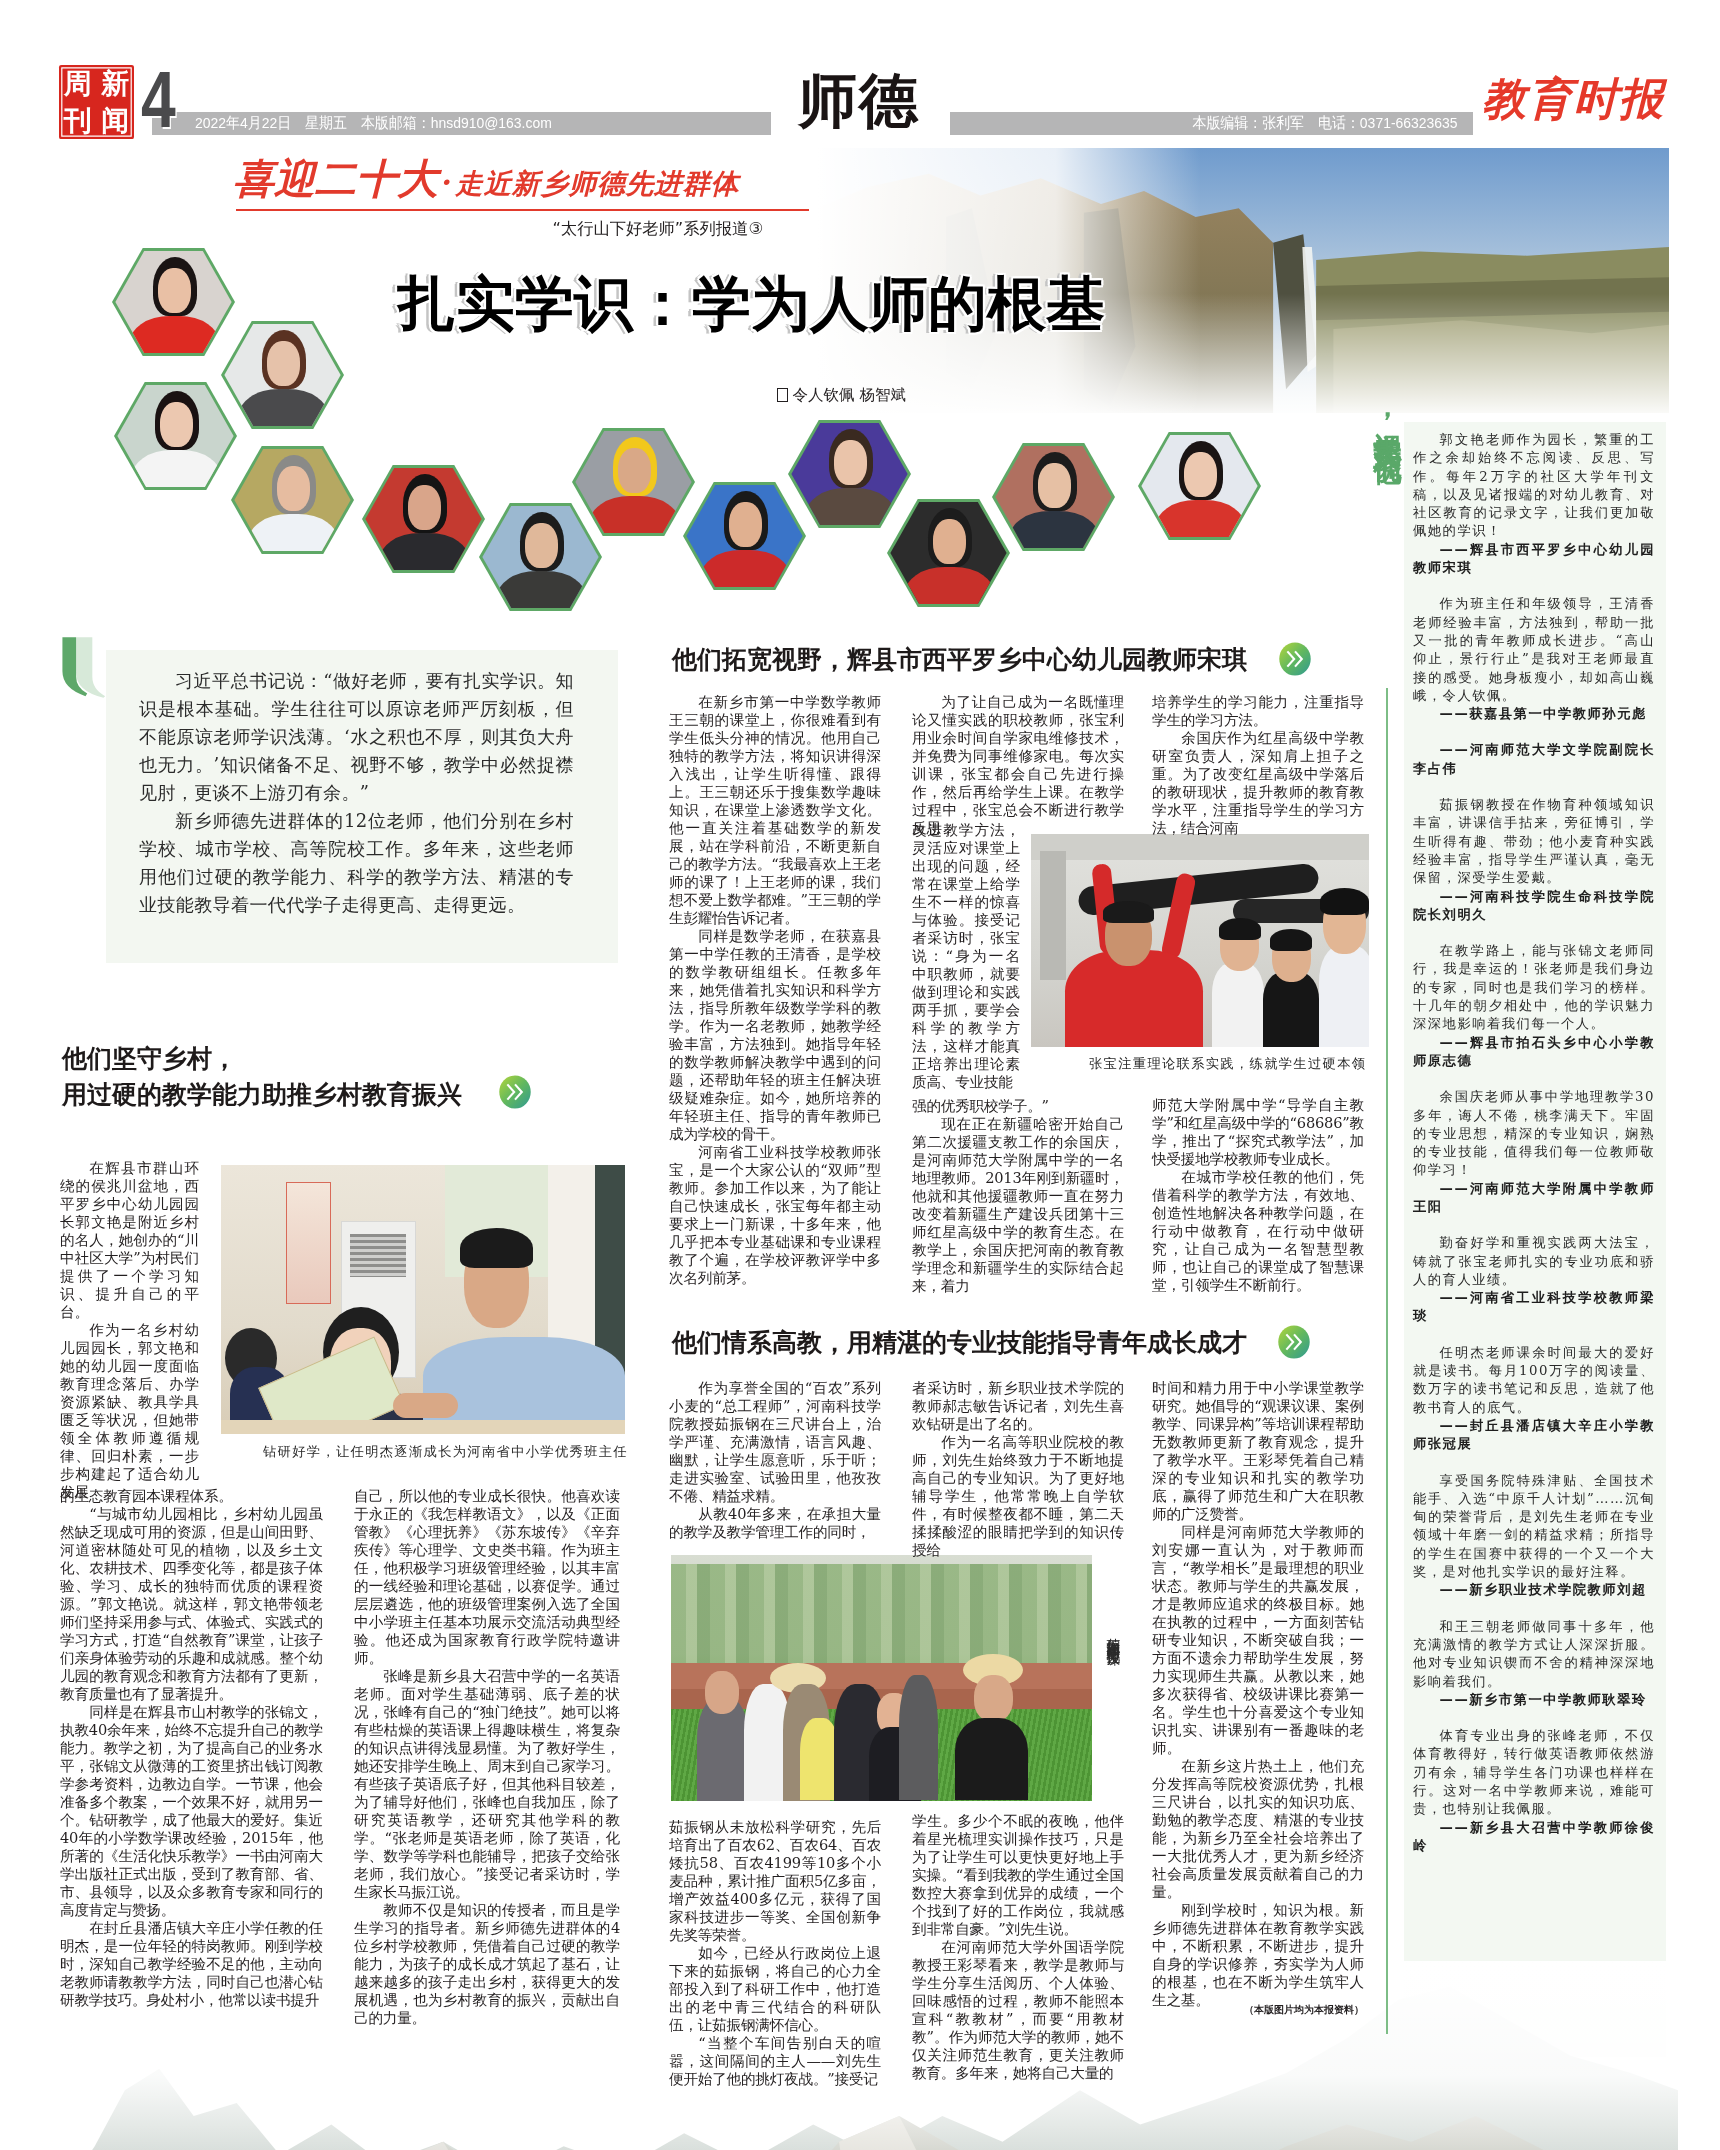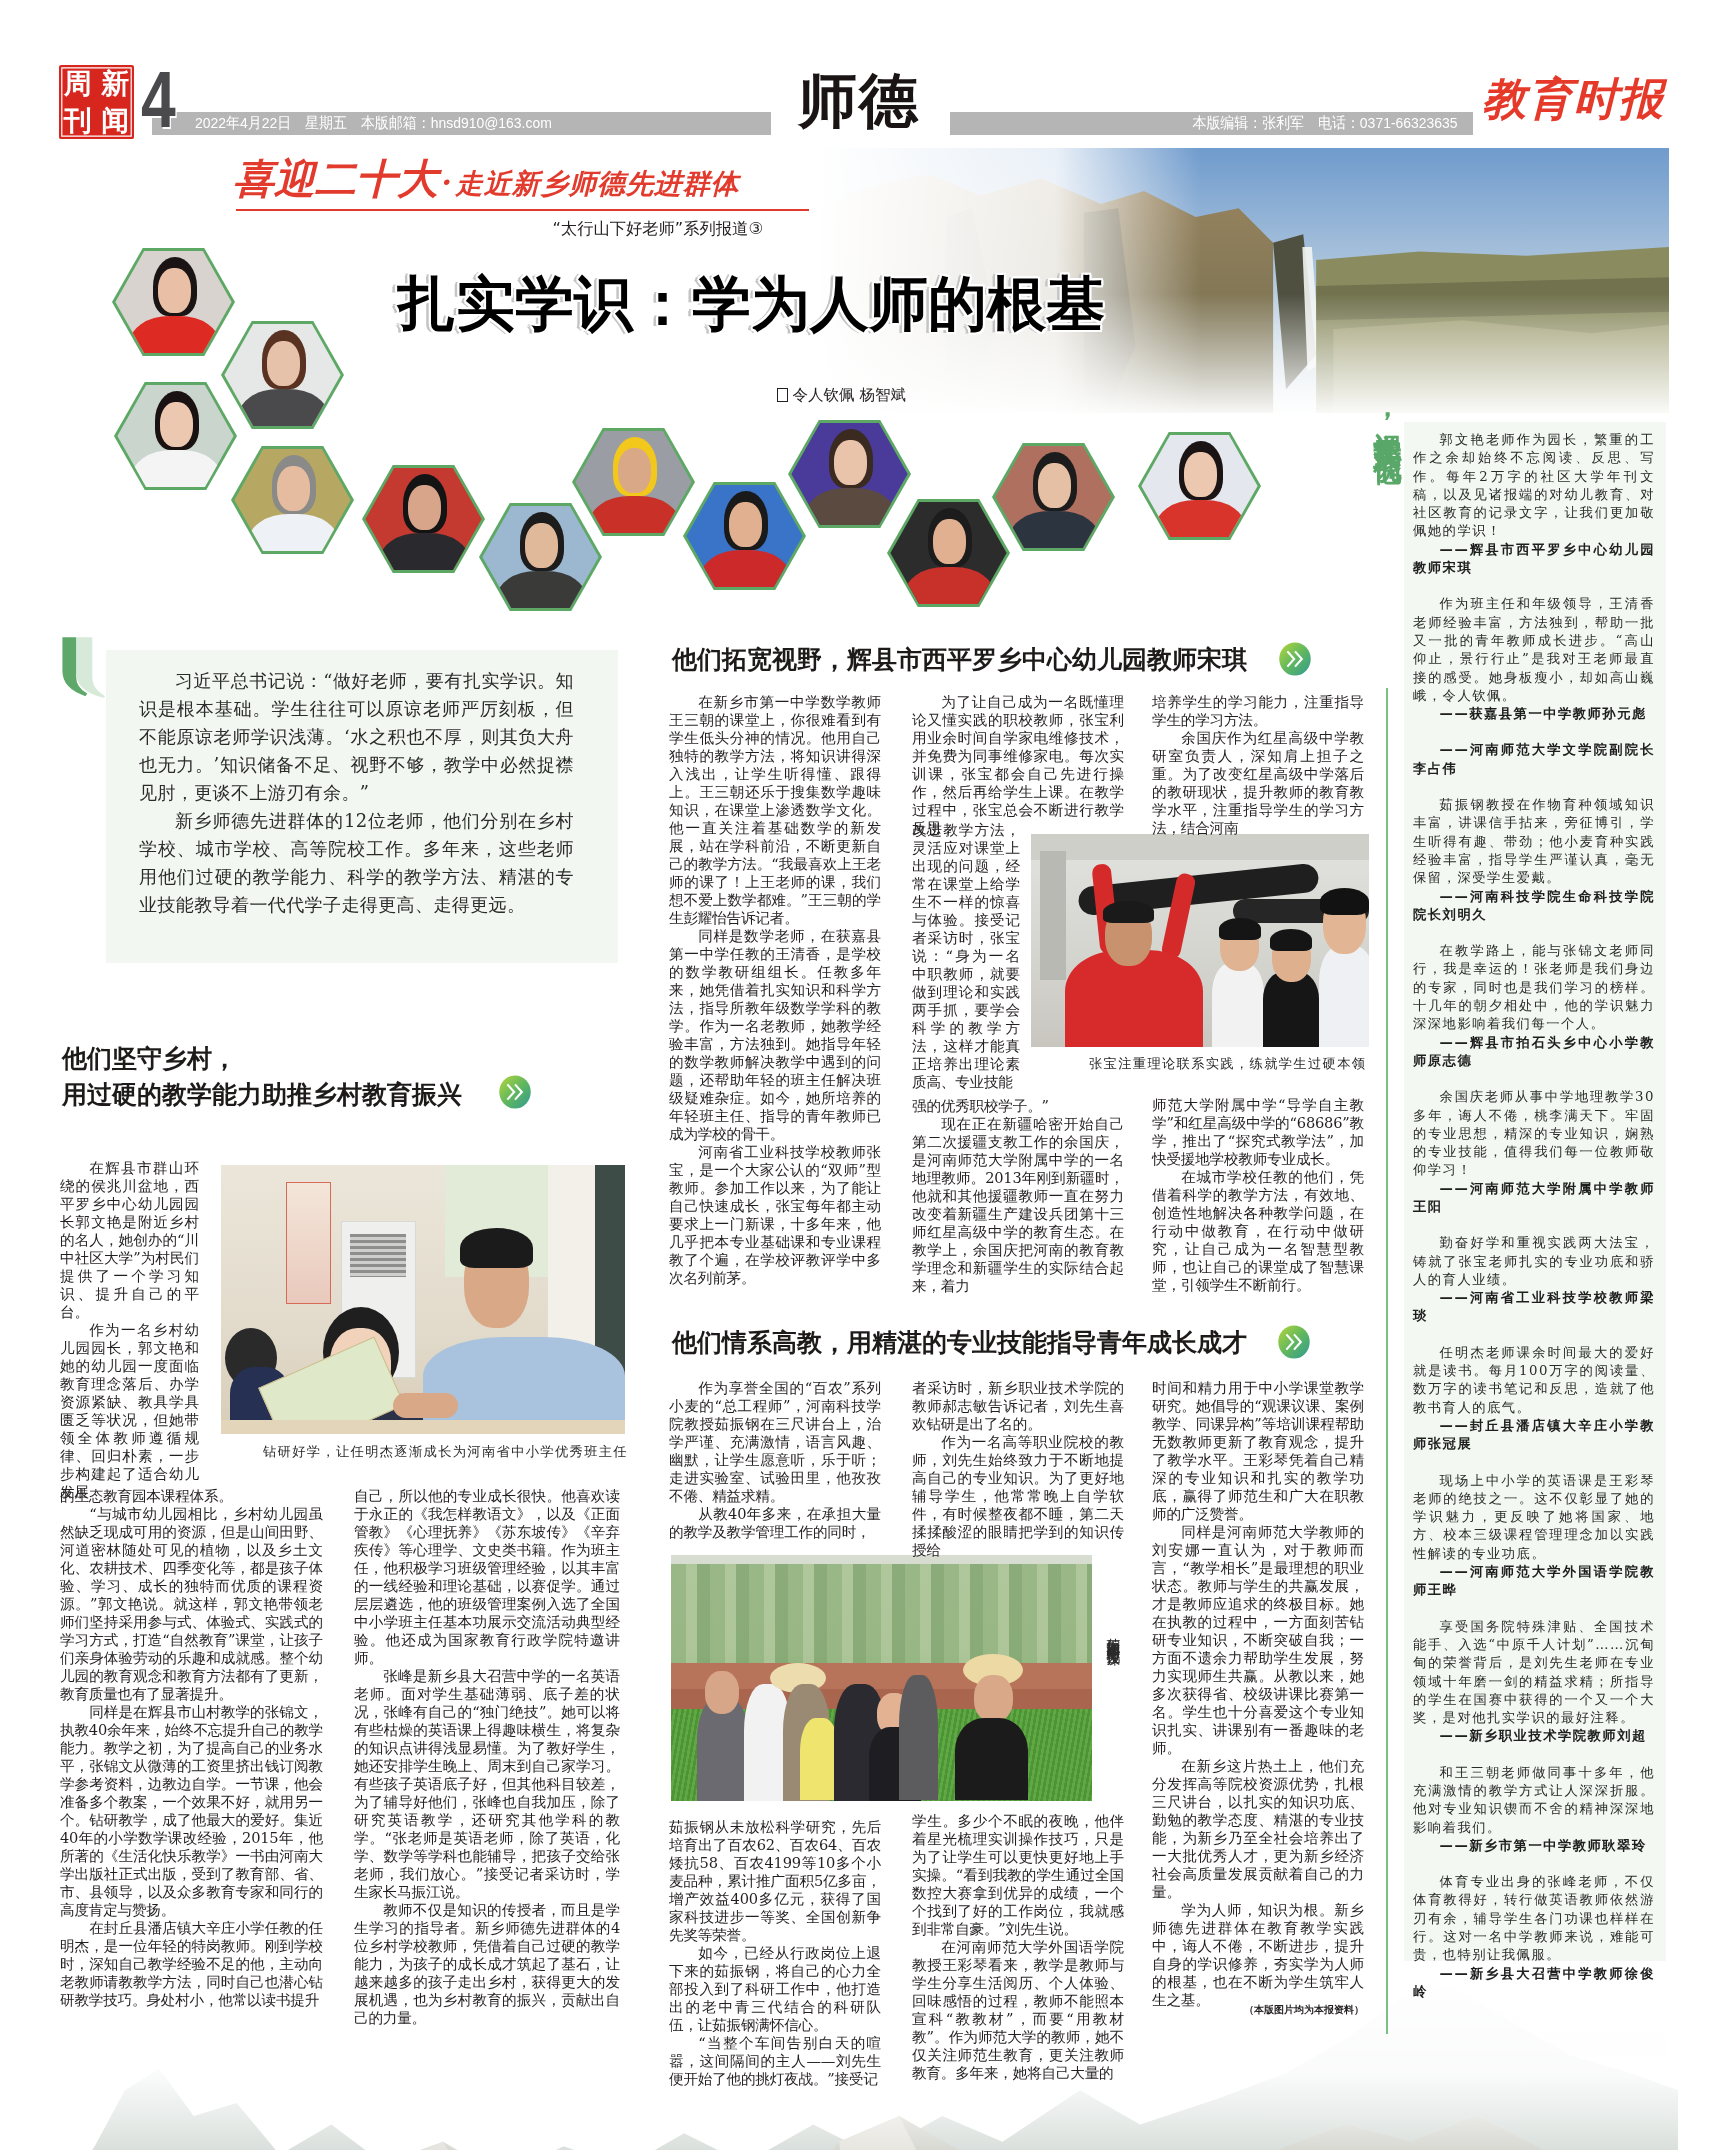--- a/index.html
+++ b/index.html
@@ -415,21 +415,21 @@
   <div class="col cont" style="left:912px;top:1812px;width:212px">
 
   <p>学生。多少个不眠的夜晚，他伴着星光梳理实训操作技巧，只是为了让学生可以更快更好地上手实操。“看到我教的学生通过全国数控大赛拿到优异的成绩，一个个找到了好的工作岗位，我就感到非常自豪。”刘先生说。</p>
       <p>在河南师范大学外国语学院教授王彩琴看来，教学是教师与学生分享生活阅历、个人体验、回味感悟的过程，教师不能照本宣科“教教材”，而要“用教材教”。作为师范大学的教师，她不仅关注师范生教育，更关注教师教育。多年来，她将自己大量的</p>
     </div>
   <div class="col cont" style="left:1152px;top:1379px;width:212px">
 
   <p>时间和精力用于中小学课堂教学研究。她倡导的“观课议课、案例教学、同课异构”等培训课程帮助无数教师更新了教育观念，提升了教学水平。王彩琴凭着自己精深的专业知识和扎实的教学功底，赢得了师范生和广大在职教师的广泛赞誉。</p>
       <p>同样是河南师范大学教师的刘安娜一直认为，对于教师而言，“教学相长”是最理想的职业状态。教师与学生的共赢发展，才是教师应追求的终极目标。她在执教的过程中，一方面刻苦钻研专业知识，不断突破自我；一方面不遗余力帮助学生发展，努力实现师生共赢。从教以来，她多次获得省、校级讲课比赛第一名。学生也十分喜爱这个专业知识扎实、讲课别有一番趣味的老师。</p>
       <p>在新乡这片热土上，他们充分发挥高等院校资源优势，扎根三尺讲台，以扎实的知识功底、勤勉的教学态度、精湛的专业技能，为新乡乃至全社会培养出了一大批优秀人才，更为新乡经济社会高质量发展贡献着自己的力量。</p>
-      <p>学为人师，知识为根。新乡师德先进群体在教育教学实践中，诲人不倦，不断进步，提升自身的学识修养，夯实学为人师的根基，也在不断为学生筑牢人生之基。</p>
+      <p>刚到学校时，知识为根。新乡师德先进群体在教育教学实践中，不断积累，不断进步，提升自身的学识修养，夯实学为人师的根基，也在不断为学生筑牢人生之基。</p>
     </div>
   <div id="credit" class="abs">（本版图片均为本报资料）</div>
 
   <div id="sb-bg" class="abs"></div>
   <div id="sb-title" class="abs">关于扎实学识，他们说</div>
   <div id="sb-line" class="abs"></div>
   <div id="sb-text" class="abs">
 
   <div class="quote">
         <p class="q">郭文艳老师作为园长，繁重的工作之余却始终不忘阅读、反思、写作。每年2万字的社区大学年刊文稿，以及见诸报端的对幼儿教育、对社区教育的记录文字，让我们更加敬佩她的学识！</p>
@@ -454,24 +454,20 @@
         <p class="q">余国庆老师从事中学地理教学30多年，诲人不倦，桃李满天下。牢固的专业思想，精深的专业知识，娴熟的专业技能，值得我们每一位教师敬仰学习！</p>
         <p class="by">——河南师范大学附属中学教师王阳</p>
       </div>
       <div class="quote">
         <p class="q">勤奋好学和重视实践两大法宝，铸就了张宝老师扎实的专业功底和骄人的育人业绩。</p>
         <p class="by">——河南省工业科技学校教师梁琰</p>
       </div>
       <div class="quote">
         <p class="q">任明杰老师课余时间最大的爱好就是读书。每月100万字的阅读量、数万字的读书笔记和反思，造就了他教书育人的底气。</p>
         <p class="by">——封丘县潘店镇大辛庄小学教师张冠展</p>
-      </div>
-      <div class="quote">
-        <p class="q">现场上中小学的英语课是王彩琴老师的绝技之一。这不仅彰显了她的学识魅力，更反映了她将国家、地方、校本三级课程管理理念加以实践性解读的专业功底。</p>
-        <p class="by">——河南师范大学外国语学院教师王晔</p>
       </div>
       <div class="quote">
         <p class="q">享受国务院特殊津贴、全国技术能手、入选“中原千人计划”……沉甸甸的荣誉背后，是刘先生老师在专业领域十年磨一剑的精益求精；所指导的学生在国赛中获得的一个又一个大奖，是对他扎实学识的最好注释。</p>
         <p class="by">——新乡职业技术学院教师刘超</p>
       </div>
       <div class="quote">
         <p class="q">和王三朝老师做同事十多年，他充满激情的教学方式让人深深折服。他对专业知识锲而不舍的精神深深地影响着我们。</p>
         <p class="by">——新乡市第一中学教师耿翠玲</p>
       </div>
       <div class="quote">

